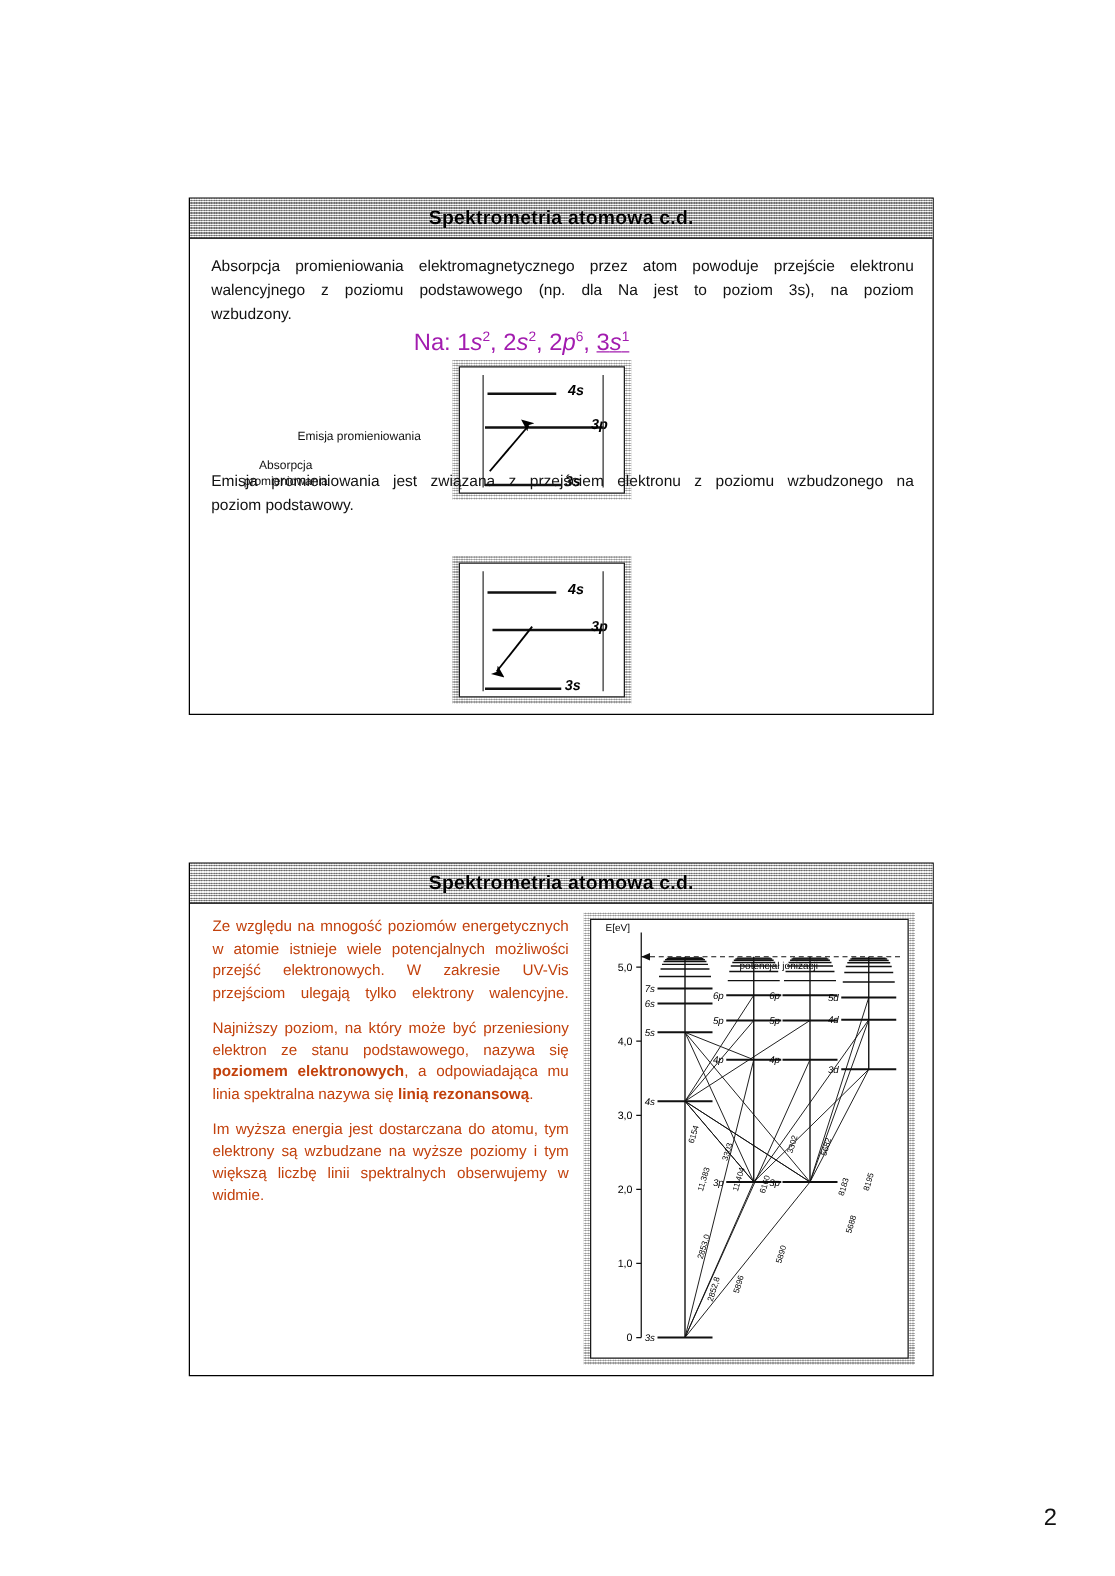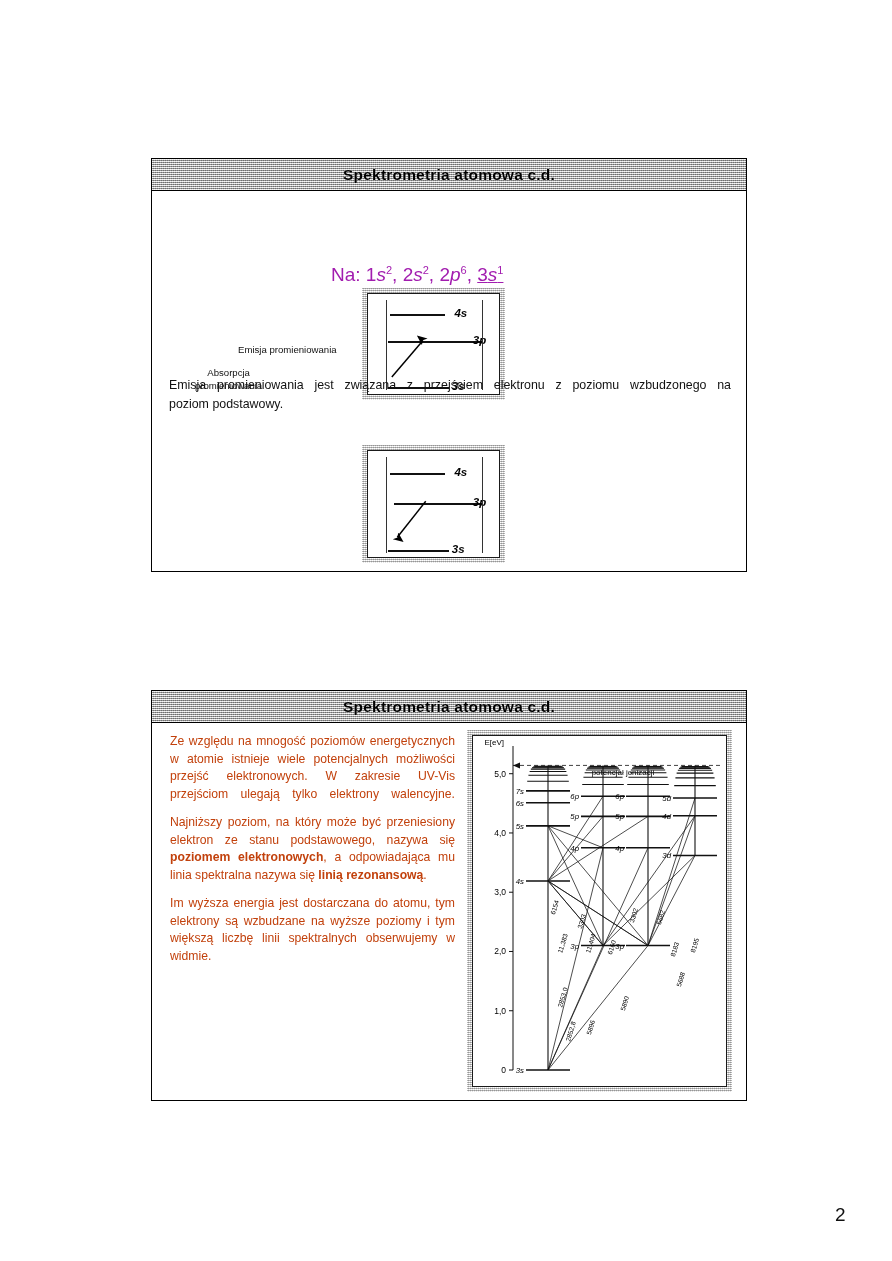--- a/index.html
+++ b/index.html
@@ -197,20 +197,25 @@
 <body>
 
 <div class="slide" id="slide1">
 
   <div class="title-bar">
     <span class="title-text">Spektrometria atomowa  c.d.</span>
   </div>
 
   <div class="s1-body">
 
+    <div class="para-justify" id="s1-p1">
+      <span class="line l1">Absorpcja promieniowania elektromagnetycznego przez atom powoduje przejście elektronu</span>
+      <span class="line l2">walencyjnego z poziomu podstawowego (np. dla Na jest to poziom 3s), na poziom</span>
+      <span class="line l3">wzbudzony.</span>
+    </div>
 
     <div class="formula">
       <span>Na:</span>
       <span><span>1</span><span class="it">s</span><sup>2</sup>,</span>
       <span><span>2</span><span class="it">s</span><sup>2</sup>,</span>
       <span><span>2</span><span class="it">p</span><sup>6</sup>,</span>
       <span class="under"><span>3</span><span class="it">s</span><sup>1</sup></span>
     </div>
 
     <div class="lvl-caption" id="abs-cap">

